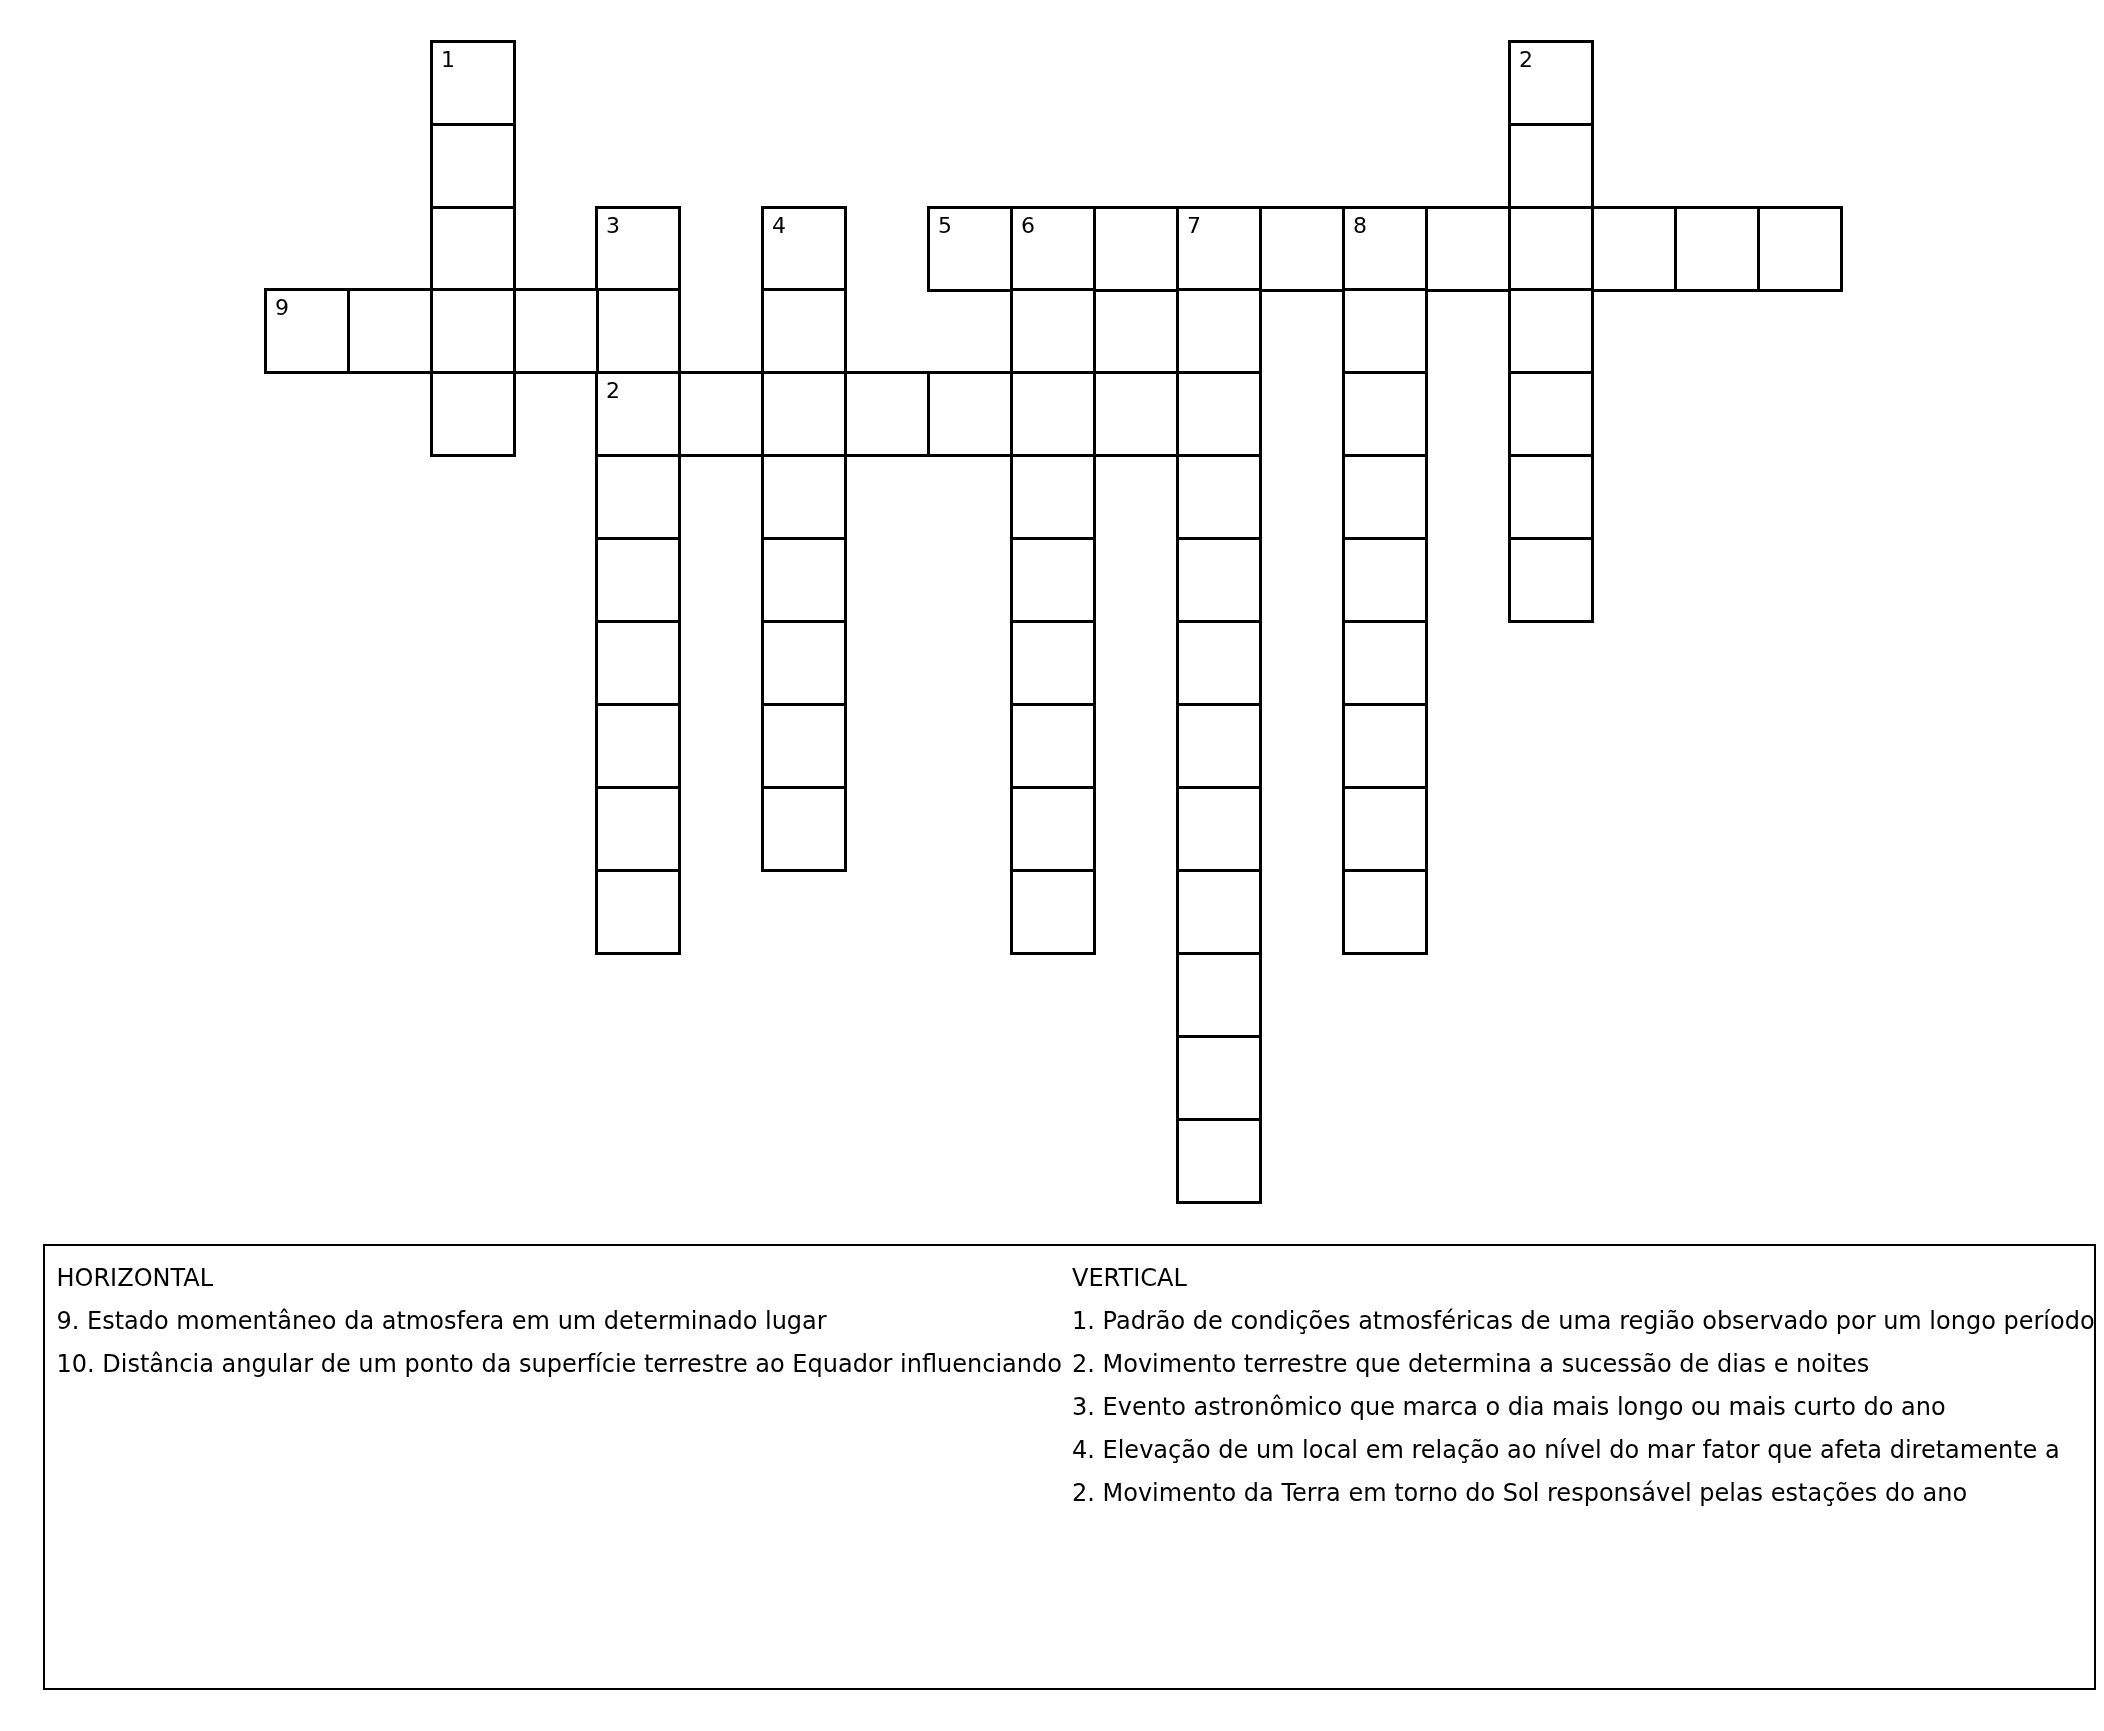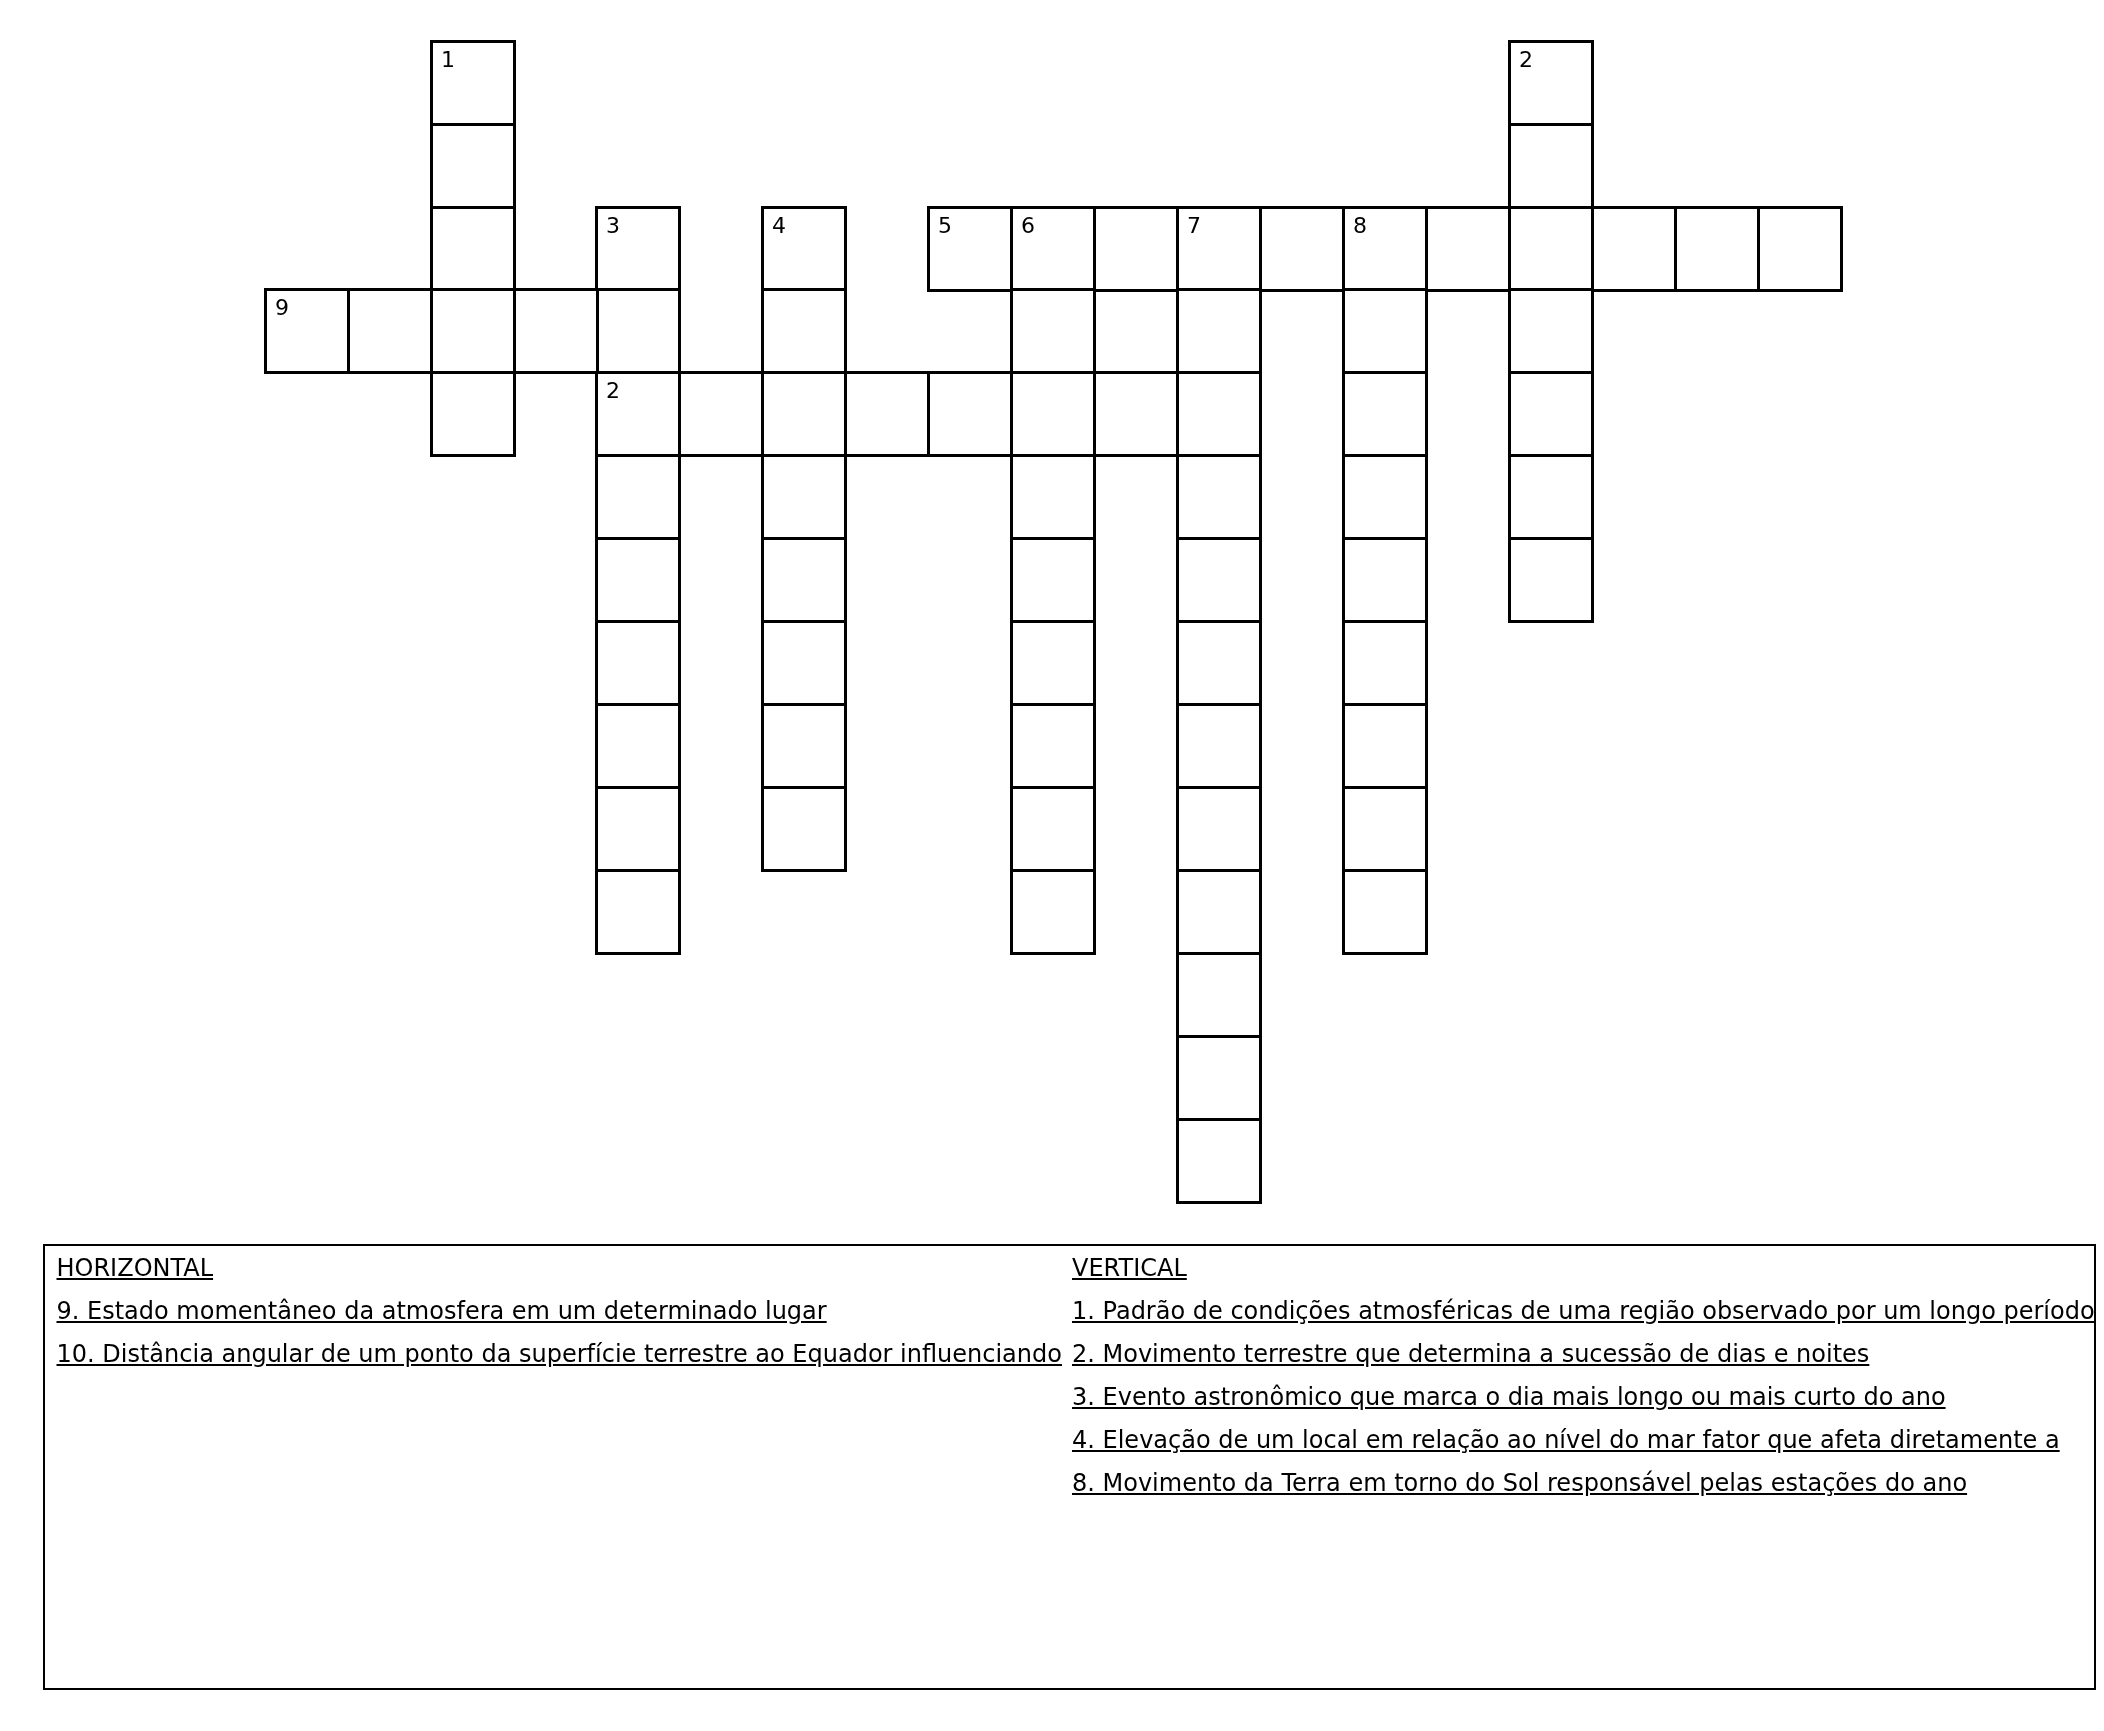--- a/index.html
+++ b/index.html
@@ -40,22 +40,21 @@
     left: 43px;
     top: 1244px;
     width: 2053px;
     height: 446px;
     box-sizing: border-box;
     border: 2.6px solid #000000;
     background: #ffffff;
   }
   .clue-col {
     position: absolute;
-    top: 1px;
-    text-decoration: underline;
+    top: 11px;
   }
   .clue-col p {
     margin: 0;
     font-size: 24px;
     line-height: 43px;
     white-space: nowrap;
     color: #000000;
   }
   #col-horizontal { left: 11.5px; }
   #col-vertical   { left: 1027px; }
@@ -180,18 +179,18 @@
         <div>
           <p>2. Movimento terrestre que determina a sucessão de dias e noites</p>
         </div>
         <div>
           <p>3. Evento astronômico que marca o dia mais longo ou mais curto do ano</p>
         </div>
         <div>
           <p>4. Elevação de um local em relação ao nível do mar fator que afeta diretamente a</p>
         </div>
         <div>
-          <p>8. Movimento da Terra em torno do Sol responsável pelas estações do ano</p>
+          <p>2. Movimento da Terra em torno do Sol responsável pelas estações do ano</p>
         </div>
       </div>
   </div>
 </div>
 
 
 </body></html>

